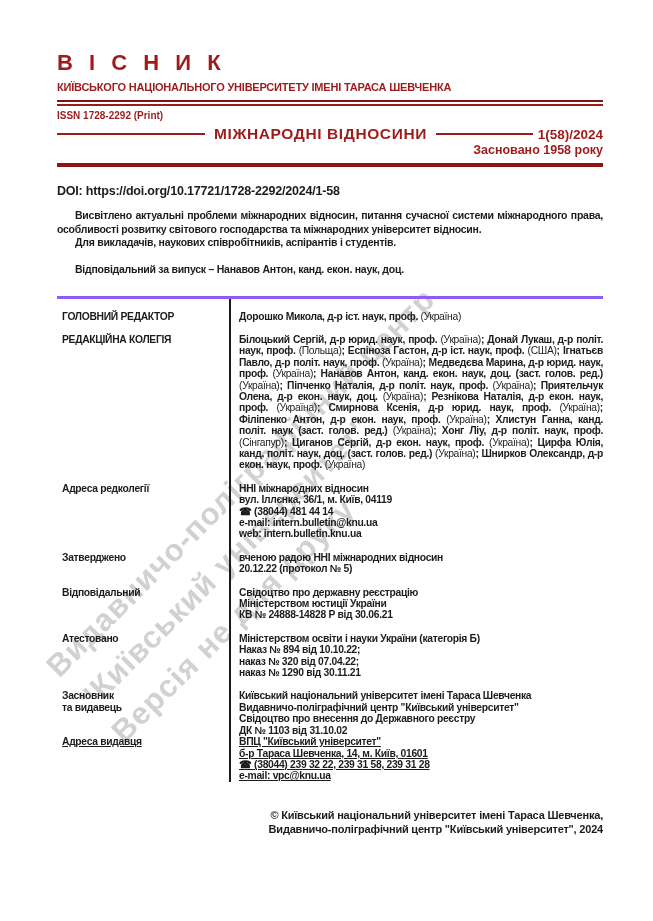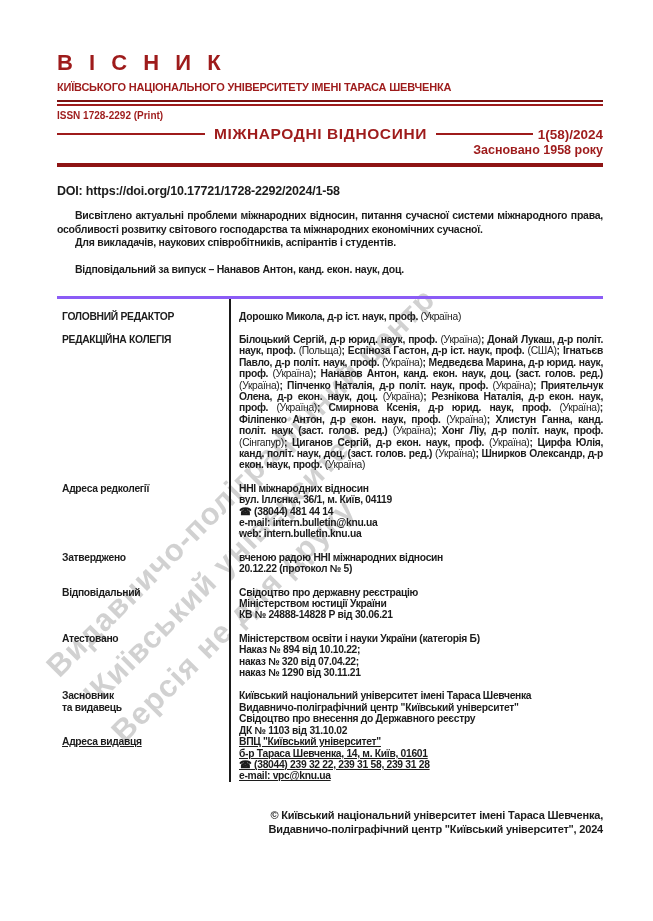--- a/index.html
+++ b/index.html
@@ -89,21 +89,21 @@
       <span class="series">МІЖНАРОДНІ ВІДНОСИНИ</span>
       <span class="dash dash-right"></span>
       <span class="issue">1(58)/2024</span>
     </div>
 
     <div class="founded">Засновано 1958 року</div>
     <div class="thick-rule"></div>
 
     <div class="doi">DOI: https://doi.org/10.17721/1728-2292/2024/1-58</div>
 
-    <p class="par first">Висвітлено актуальні проблеми міжнародних відносин, питання сучасної системи міжнародного права, особливості розвитку світового господарства та міжнародних економічних сучасної.</p>
+    <p class="par first">Висвітлено актуальні проблеми міжнародних відносин, питання сучасної системи міжнародного права, особливості розвитку світового господарства та міжнародних університет відносин.</p>
     <p class="par">Для викладачів, наукових співробітників, аспірантів і студентів.</p>
     <p class="resp">Відповідальний за випуск – Нанавов Антон, канд. екон. наук, доц.</p>
 
     <div class="info-table">
       <div class="vline"></div>
 
       <div class="row">
         <div class="lbl">ГОЛОВНИЙ РЕДАКТОР</div>
         <div class="val">
           <span>Дорошко Микола, д-р іст. наук, проф.</span>

